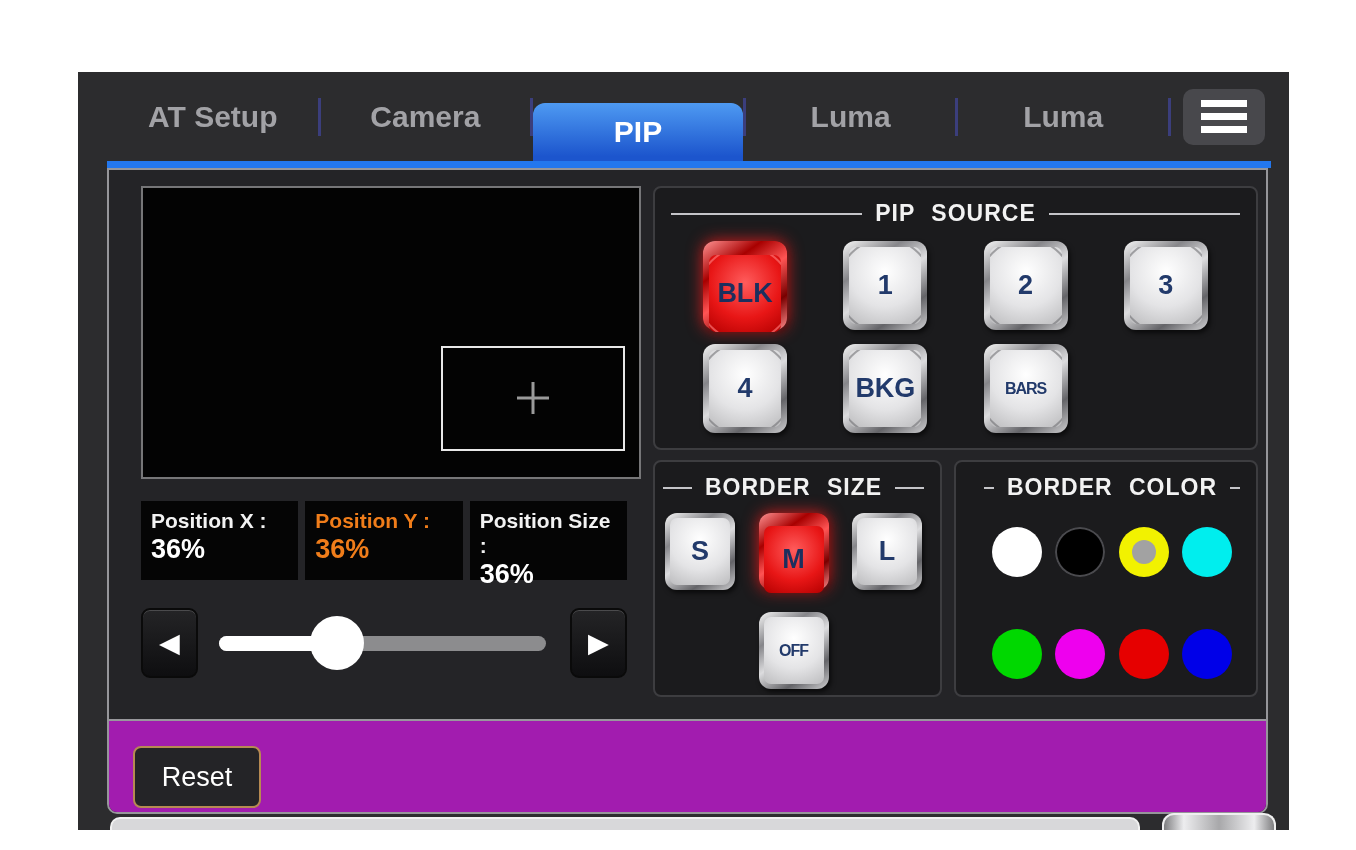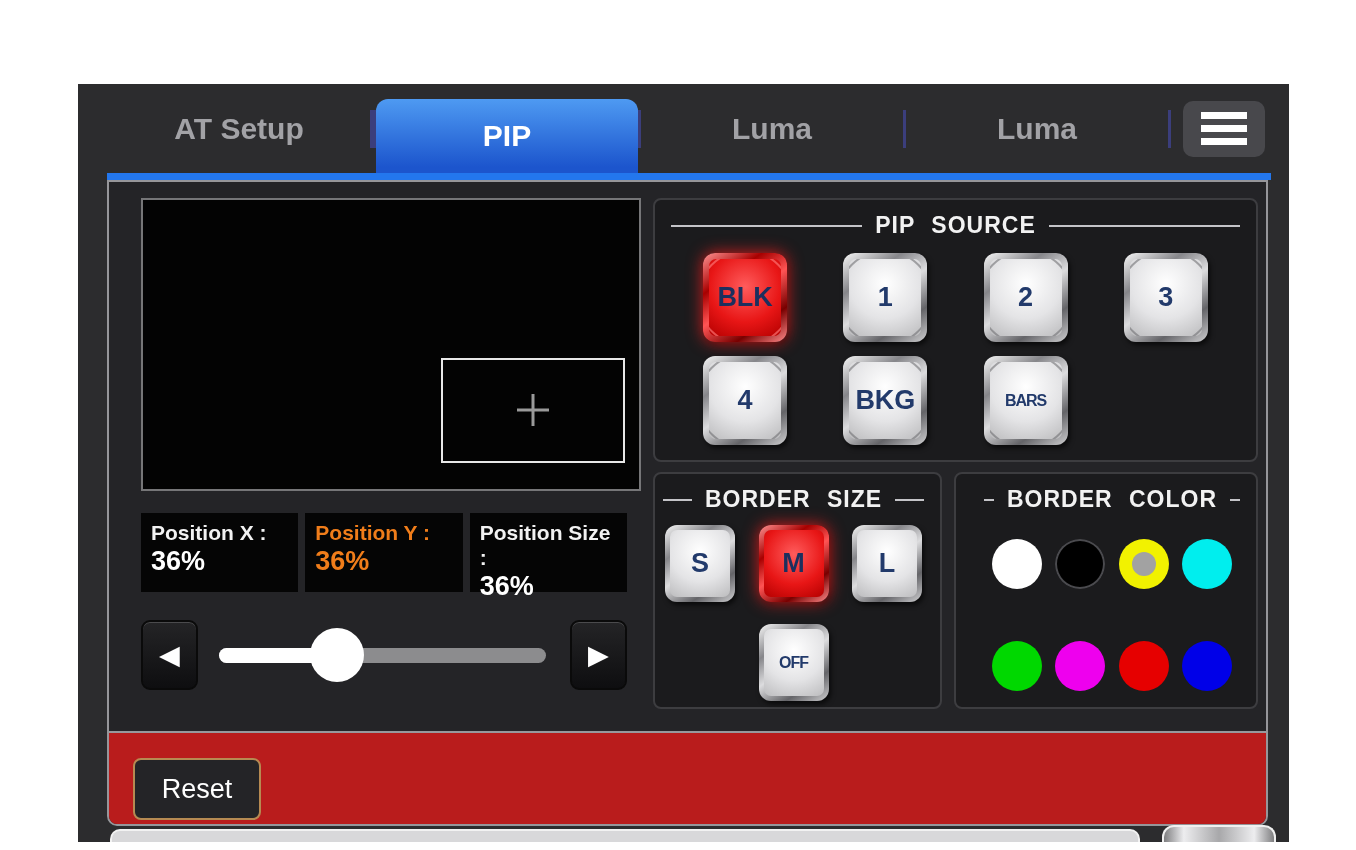--- a/index.html
+++ b/index.html
@@ -1,26 +1,26 @@
 <!DOCTYPE html>
 <html><head>
 <meta charset="utf-8">
 <style>
   * { margin:0; padding:0; box-sizing:border-box; }
   html,body { width:1356px; height:850px; background:#ffffff; overflow:hidden;
               font-family:"Liberation Sans","DejaVu Sans",sans-serif; }
 
-  .window { position:absolute; left:78px; top:84px; width:1211px; height:758px;
+  .window { position:absolute; left:78px; top:72px; width:1211px; height:758px;
             background:#2c2c2e; overflow:hidden; }
 
   
   .tabbar { display:flex; height:89px; padding:0 24px 0 30px; align-items:stretch; }
   .tab { flex:1; display:flex; align-items:center; justify-content:center;
          font-size:30px; font-weight:bold; color:#a2a2a6; cursor:default; }
-  .tab.active { align-self:flex-end; height:74px;
+  .tab.active { align-self:flex-end; height:58px;
                 background:linear-gradient(180deg,#4e9af2 0%,#1c55cd 92%);
                 border-radius:12px 12px 0 0; color:#ffffff; }
   .tab-sep { width:3px; height:38px; background:#3b3e7c; align-self:center; }
   .menu-btn { width:82px; height:56px; background:#48484c; border-radius:10px;
               align-self:center; margin-left:12px; display:flex; flex-direction:column;
               align-items:center; justify-content:center; gap:6px; }
   .menu-btn i { display:block; width:46px; height:7px; background:#ffffff; }
 
   .accent-line { margin-left:29px; width:1164px; height:7px; background:#2377ee; }
 
@@ -86,39 +86,39 @@
                   background:radial-gradient(circle at 50% 32%,#ffffff 0%,#e4e4e6 55%,#bcbcbe 100%);
                   font-weight:bold; color:#223a6b; }
   .sw-btn .face::before { content:""; position:absolute; left:50%; top:50%;
                   width:92px; height:92px; transform:translate(-50%,-50%);
                   border-radius:50%; border:2px solid rgba(105,105,110,.55); }
   .sw-btn .lbl { position:relative; font-size:27px; }
   .sw-btn .lbl.small { font-size:16px; letter-spacing:-1px; }
   .sw-btn.active { background:linear-gradient(145deg,#ff9292 0%,#a80000 28%,#ff5454 50%,#780000 76%,#ff8a8a 100%);
                    box-shadow:0 0 16px rgba(255,30,30,.85),2px 3px 5px rgba(0,0,0,.5); }
   .sw-btn.active .face { background:radial-gradient(circle at 50% 36%,#ff5c5c 0%,#e81616 58%,#b40000 100%);
-                         color:#1c2f5e; }
+                         color:#1c2f5e;margin-top:8px; }
   .sw-btn.active .face::before { border-color:rgba(255,120,120,.65); }
   .sw-btn.mid { width:70px; height:77px; padding:5px; }
 
   .sub-row { display:flex; gap:12px; height:237px; }
   .size-panel { width:289px; flex:0 0 289px;padding-left:8px; }
   .size-row { display:flex; justify-content:space-between; padding:0 2px; margin-top:12px; }
   .size-off-row { display:flex; justify-content:center; margin-top:22px; }
 
   .color-panel { flex:1;padding-left:28px; }
   .swatch-row { display:flex; justify-content:space-between; padding:0 8px; }
   .swatch-row.first { margin-top:26px; }
   .swatch-row.second { margin-top:52px; }
   .swatch { position:relative; width:50px; height:50px; border-radius:50%; }
   .inner-dot { display:none; position:absolute; left:50%; top:50%; width:24px; height:24px;
                border-radius:50%; transform:translate(-50%,-50%); }
 
   
-  .bottombar { height:114px; background:#b91c1c; border-top:2px solid #98989c;
+  .bottombar { height:114px; background:#a21caf; border-top:2px solid #98989c;
                display:flex; align-items:center; justify-content:space-between;
                padding:0 24px; }
   .bar-btn { min-width:128px; height:62px; padding:0 24px; background:#242427;
              border:2px solid #b68a52; border-radius:8px; color:#ffffff;
              font-size:27px; display:flex; align-items:center; justify-content:center; }
 
   
   .next-bar { position:absolute; left:32px; top:745px; width:1030px; height:26px;
               background:#d8d8da; border:2px solid #f2f2f2; border-bottom:none;
               border-radius:10px 10px 0 0; }
@@ -127,20 +127,21 @@
                background:linear-gradient(90deg,#7e7e80,#ededef 18%,#a8a8aa 50%,#ededef 82%,#7e7e80); }
 </style>
 </head>
 <body>
 
 <div class="window">
 
   <div class="tabbar">
     <div class="tab">AT Setup</div>
     <div class="tab-sep"></div>
+    <div class="tab">Camera</div>
     <div class="tab-sep"></div>
     <div class="tab active">PIP</div>
     <div class="tab-sep"></div>
     <div class="tab">Luma</div>
     <div class="tab-sep"></div>
     <div class="tab">Luma</div>
     <div class="tab-sep"></div>
     <div class="menu-btn">
       <span style="display:contents"><i></i><i></i><i></i></span>
     </div>

